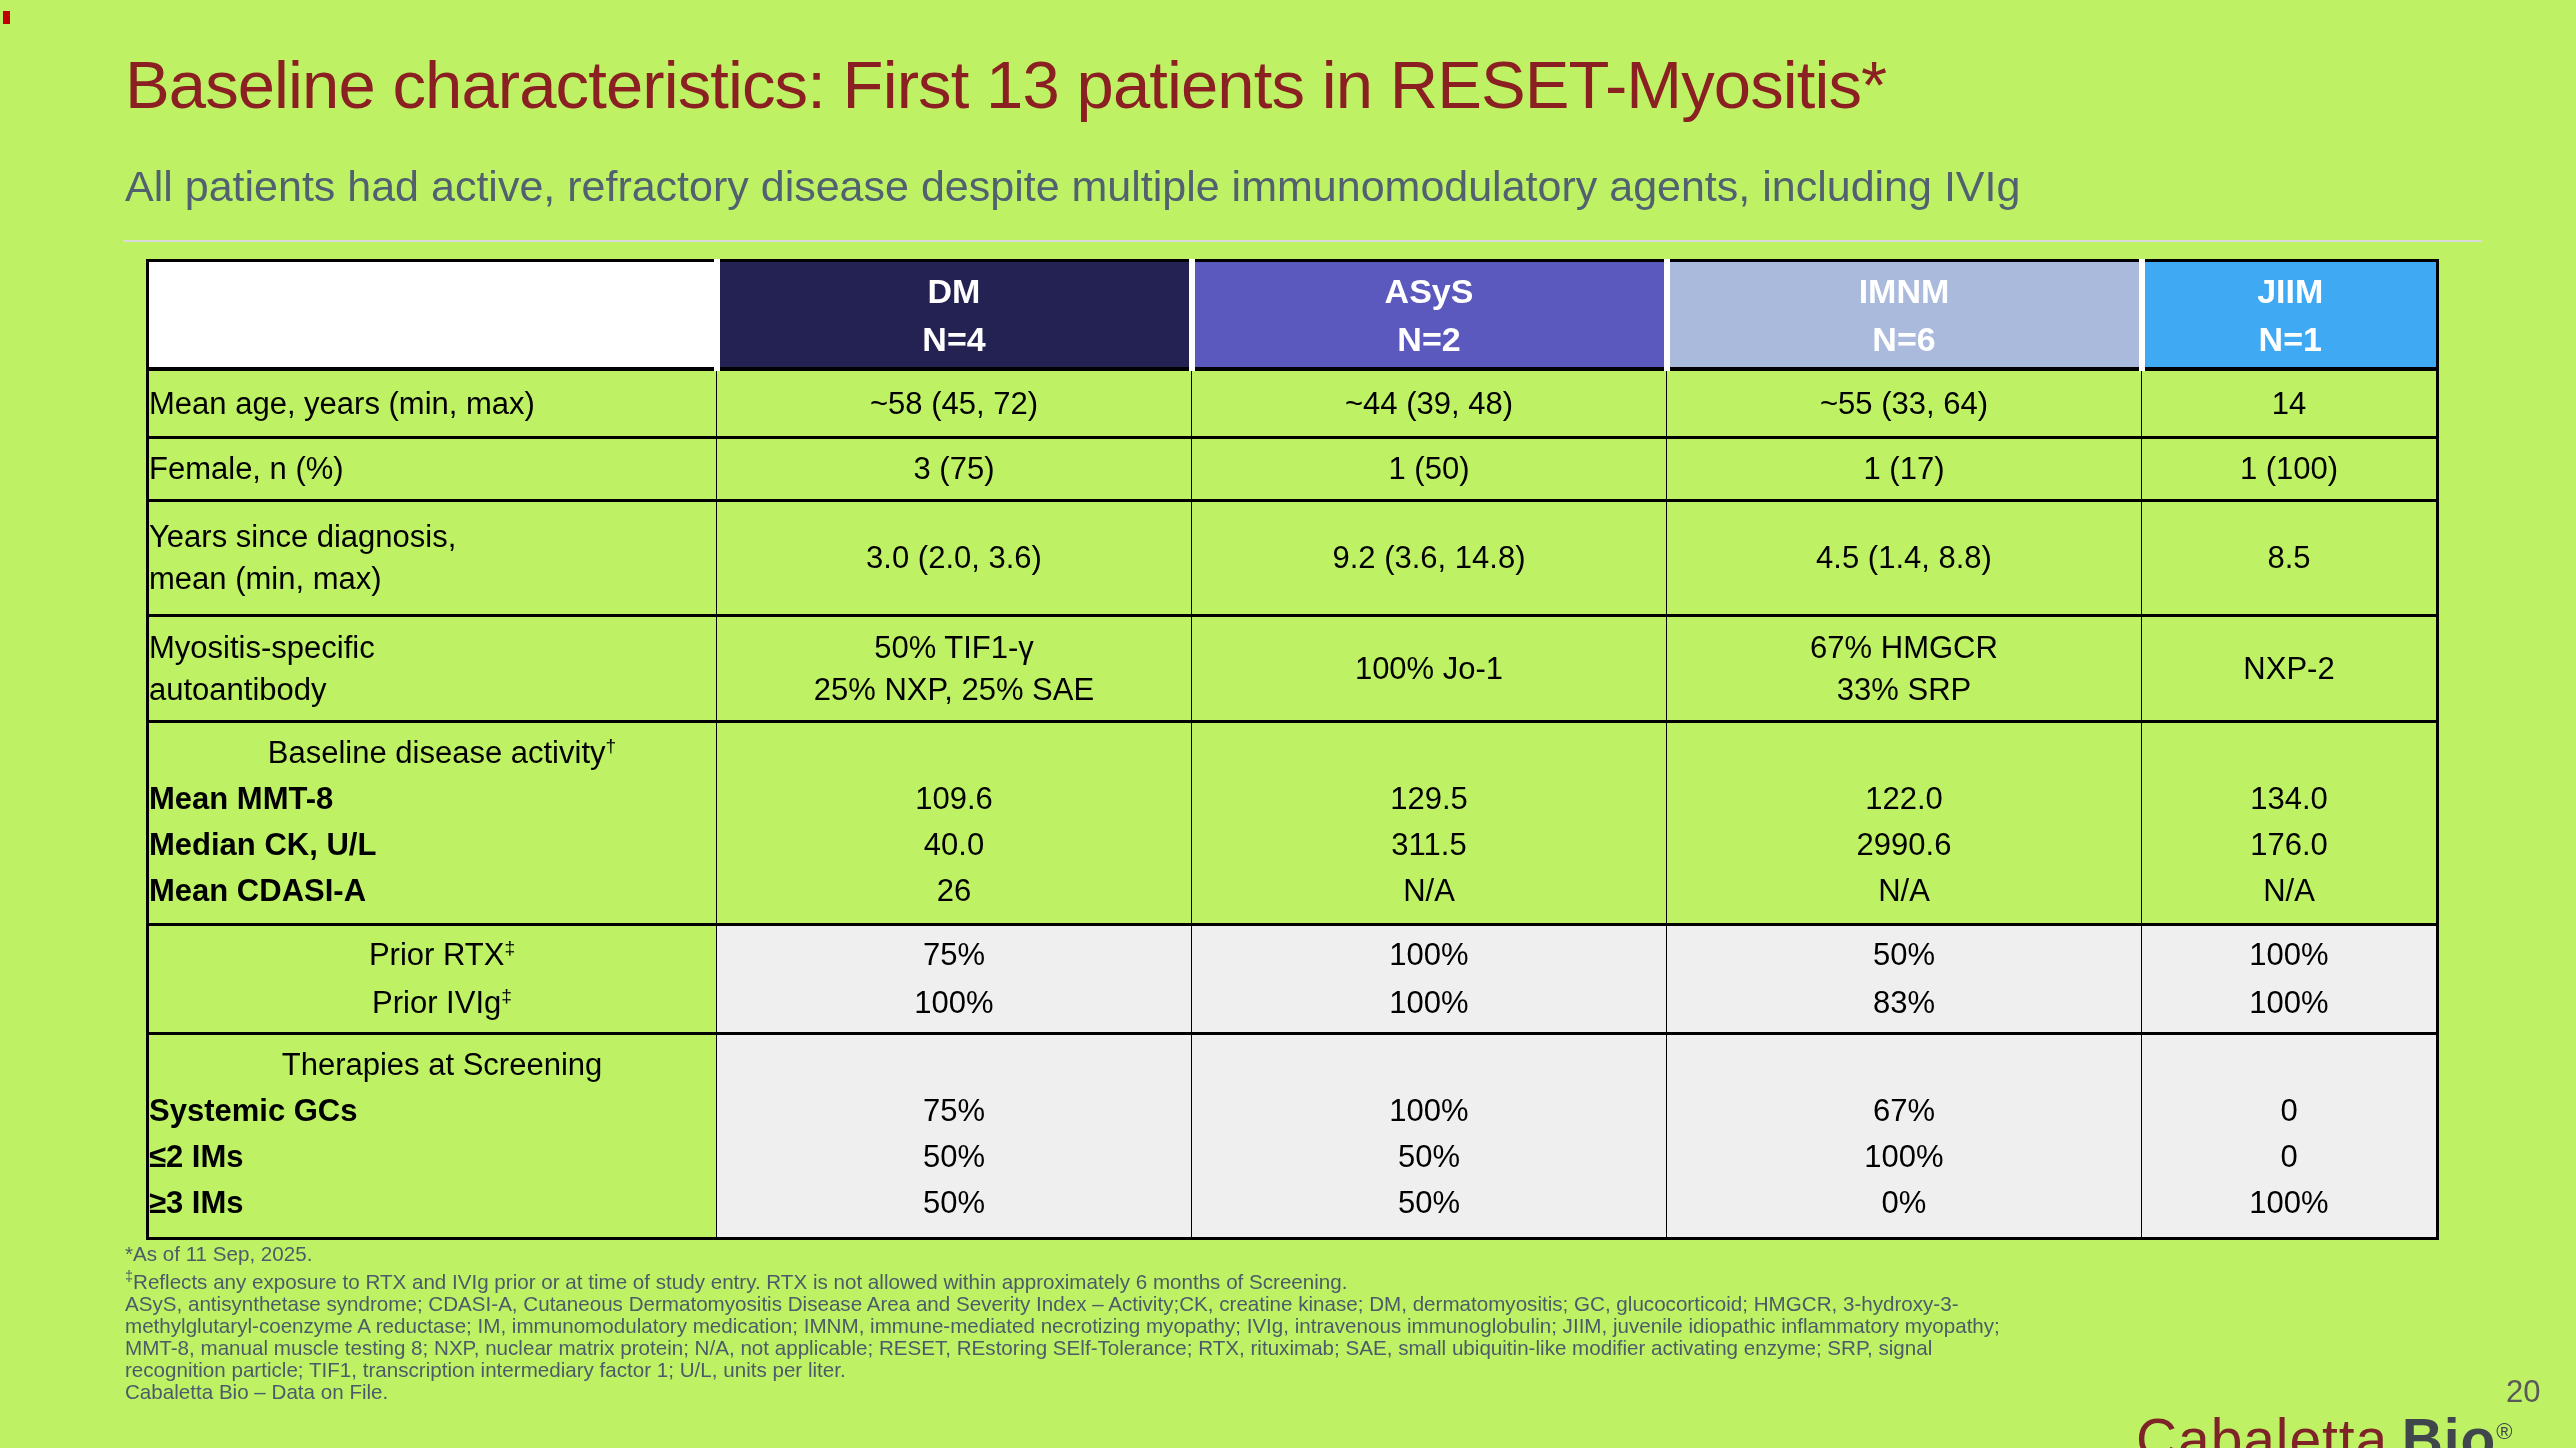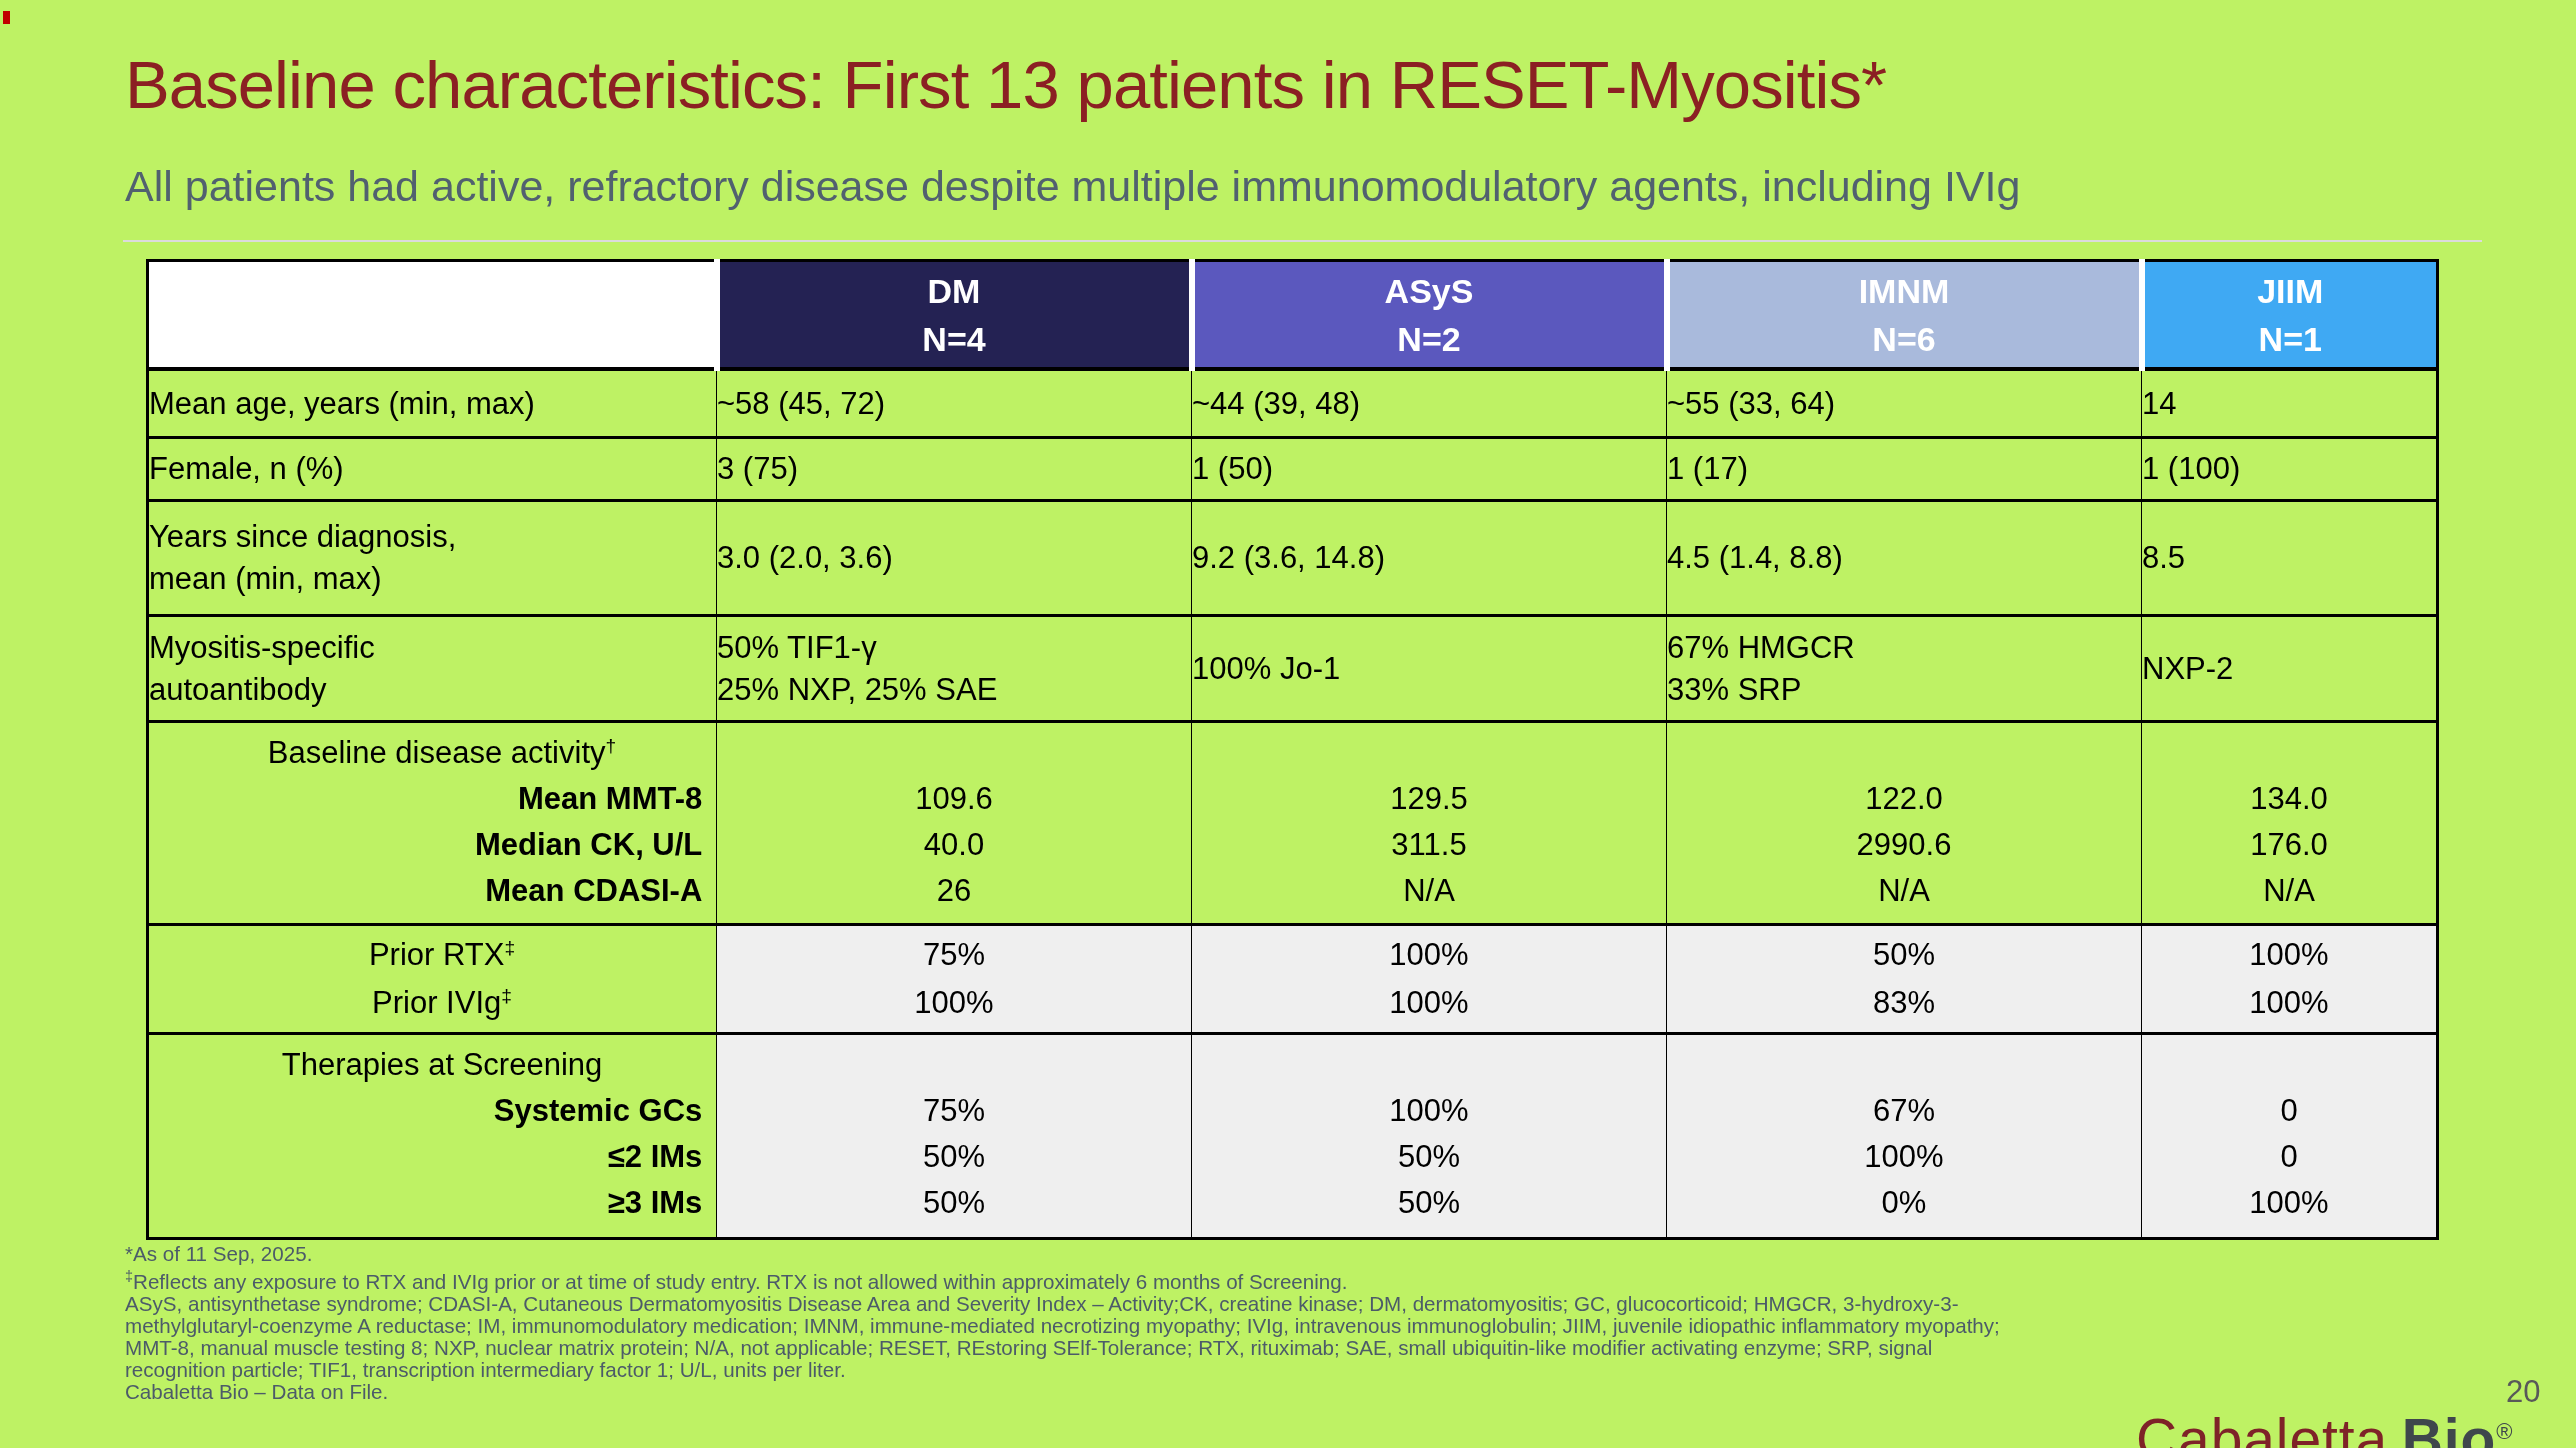--- a/index.html
+++ b/index.html
@@ -20,36 +20,36 @@
   .tbl th,.tbl td{padding:0;vertical-align:middle;overflow:hidden;}
   .tbl thead th{border-bottom:4.3px solid #000;color:#fff;font-weight:bold;font-size:34px;
                 line-height:48px;text-align:center;height:105px;
                 border-left:6.9px solid #fff;border-right:6.9px solid #fff;}
   .tbl thead th.corner{background:#fff;border-left:none;}
   .tbl thead th:last-child{border-right:none;}
   .tbl tbody td{border:1.7px solid #000;border-top:3.4px solid #000;font-size:31px;}
   .tbl tbody tr:first-child td{border-top:4.3px solid #000;}
 
   .lbl{font-weight:normal;text-align:left;padding-left:19px;}
-  .val{text-align:left;}
+  .val{text-align:center;}
   .sh{background:#EFEFEF;}
 
   tr.r0 td{height:65px;}
   tr.r1 td{height:60px;}
   tr.r2 td{height:112px;}
   tr.r3 td{height:103px;}
   tr.r4 td{height:200px;vertical-align:top;}
   tr.r5 td{height:106px;vertical-align:top;}
   tr.r6 td{height:202px;vertical-align:top;}
 
   .two{line-height:42px;}
   .gpad{padding-top:6.9px;}
   .gline{height:46px;line-height:46px;white-space:nowrap;}
   .ghead{text-align:center;padding-left:19px;font-weight:normal;}
-  .gsub{text-align:right;padding-right:13.7px;font-weight:bold;}
+  .gsub{text-align:left;padding-right:13.7px;font-weight:bold;}
   .gval{text-align:center;}
   .p5pad{padding-top:5.2px;}
   .p5line{height:48px;line-height:48px;}
 
   sup{font-size:62%;vertical-align:super;line-height:0;}
 
   
   .footnotes{position:absolute;left:125px;top:1243px;width:1975px;font-size:20.6px;line-height:22px;
              color:#4C5B69;}
   .footnotes .fline{white-space:nowrap;}

